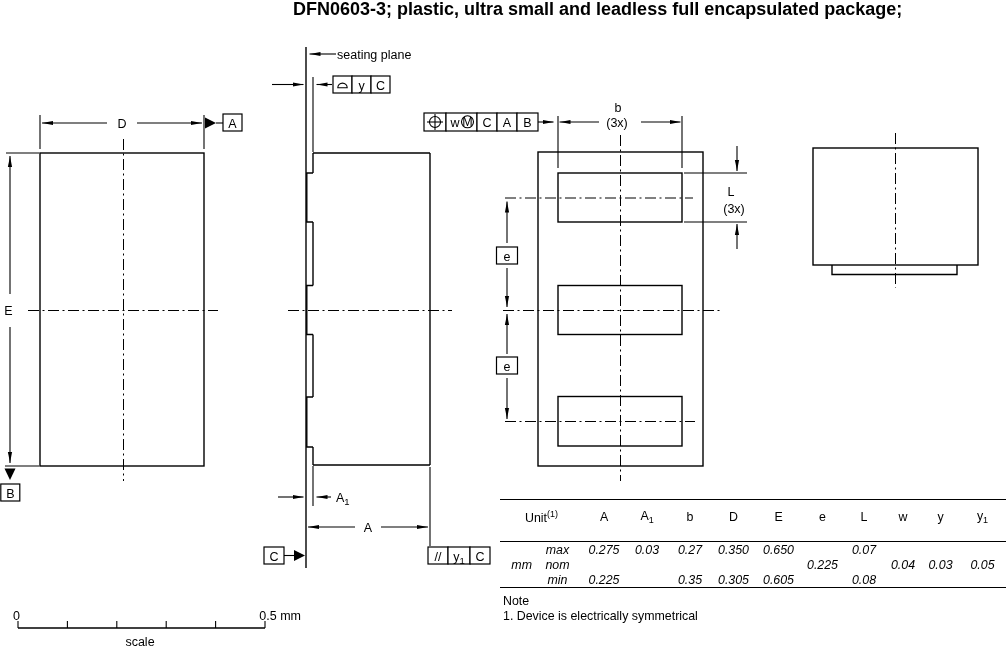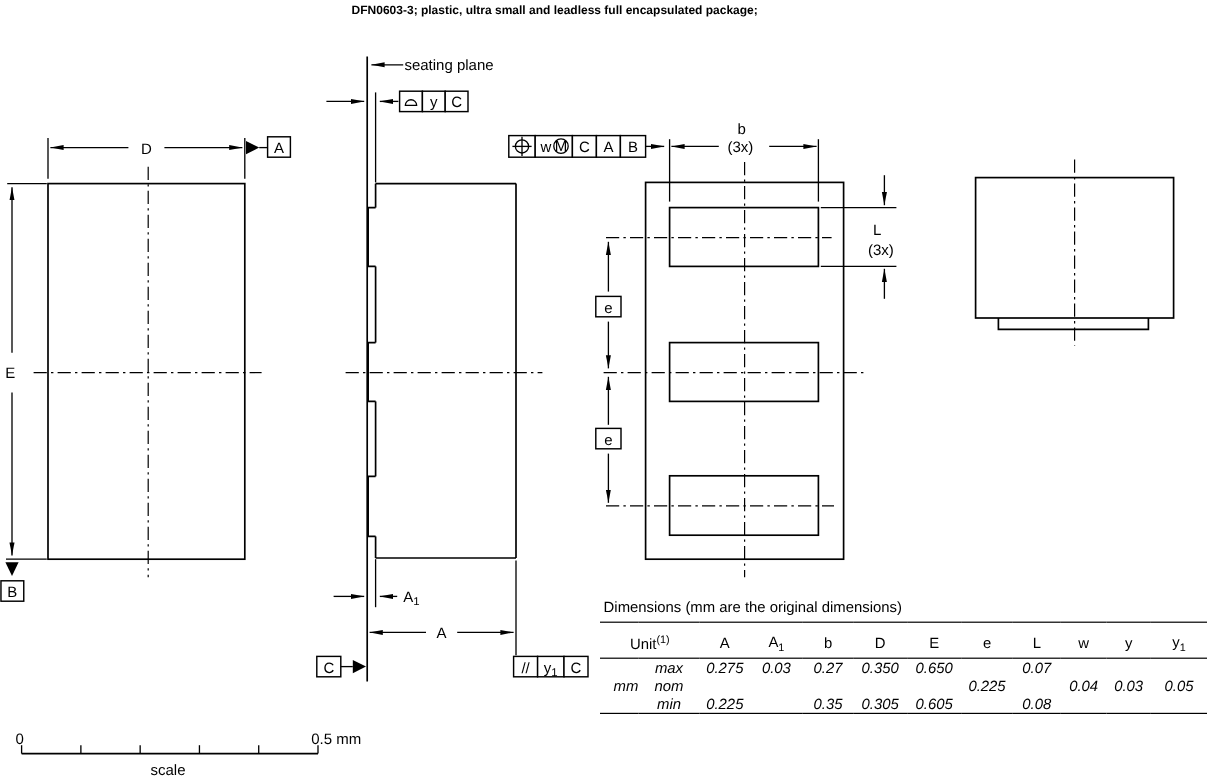--- a/index.html
+++ b/index.html
@@ -1,31 +1,31 @@
 <!DOCTYPE html>
 <html><head>
 <meta charset="utf-8">
 <style>
   html,body{margin:0;padding:0;background:#fff;}
   body{width:1006px;height:648px;position:relative;font-family:"Liberation Sans",sans-serif;color:#000;}
   .abs{position:absolute;}
-  #title{left:293px;top:2px;font-weight:bold;font-size:10px;line-height:15.5px;white-space:nowrap;}
+  #title{left:293px;top:2px;font-weight:bold;font-size:18px;line-height:15.5px;white-space:nowrap;}
   svg{position:absolute;left:0;top:0;}
   svg text{font-family:"Liberation Sans",sans-serif;font-size:12.5px;fill:#000;}
   .o{stroke:#000;stroke-width:1.4;fill:none;}
   .t{stroke:#000;stroke-width:1.1;fill:none;}
   .cl{stroke:#000;stroke-width:1;fill:none;stroke-dasharray:11 3.5 2 3.5;}
   .bx{stroke:#000;stroke-width:1.2;fill:#fff;}
   .fill{fill:#000;stroke:none;}
   #dims{left:500px;top:499px;width:506px;font-size:12.4px;}
   #dims .tbl-title{margin:0 0 5px 3px;}
   #dims table{border-collapse:collapse;width:100%;table-layout:fixed;}
   #dims thead tr{border-top:1.4px solid #000;border-bottom:1.4px solid #000;}
   #dims tbody tr.last{border-bottom:1.4px solid #000;}
-  #dims th{font-weight:normal;text-align:center;padding:9px 0 4px;}
+  #dims th{font-weight:normal;text-align:center;padding:9px 0 16px;}
   #dims td{text-align:center;padding:0.5px 0;font-style:italic;}
   #dims td.unit{vertical-align:middle;text-align:right;}
   #dims sup,#dims sub{font-size:9px;}
   #note{margin-top:6px;line-height:14.5px;margin-left:3px;}
 </style>
 </head>
 <body>
 
 <div id="title" class="abs">
   <div>DFN0603-3; plastic, ultra small and leadless full encapsulated package;</div>
@@ -190,21 +190,20 @@
     <line class="t" x1="166.2" y1="628" x2="166.2" y2="621"></line>
     <line class="t" x1="215.6" y1="628" x2="215.6" y2="621"></line>
     <line class="t" x1="265" y1="628" x2="265" y2="621"></line>
     <text x="13" y="620">0</text>
     <text x="301" y="620" text-anchor="end">0.5 mm</text>
     <text x="140" y="646" text-anchor="middle">scale</text>
   </g>
 </svg>
 
 <div id="dims" class="abs">
-  <div class="tbl-title">Dimensions (mm are the original dimensions)</div>
   <table>
     <colgroup>
       <col style="width:32px">
         <col style="width:51px">
         <col style="width:42px">
         <col style="width:44px">
         <col style="width:42px">
         <col style="width:45px">
         <col style="width:45px">
         <col style="width:43px">
@@ -264,13 +263,17 @@
         <td>0.305</td>
         <td>0.605</td>
         <td></td>
         <td>0.08</td>
         <td></td>
         <td></td>
         <td></td>
       </tr>
     </tbody>
   </table>
+  <div id="note">
+    <div>Note</div>
+    <div>1. Device is electrically symmetrical</div>
+  </div>
 </div>
 
 </body></html>

